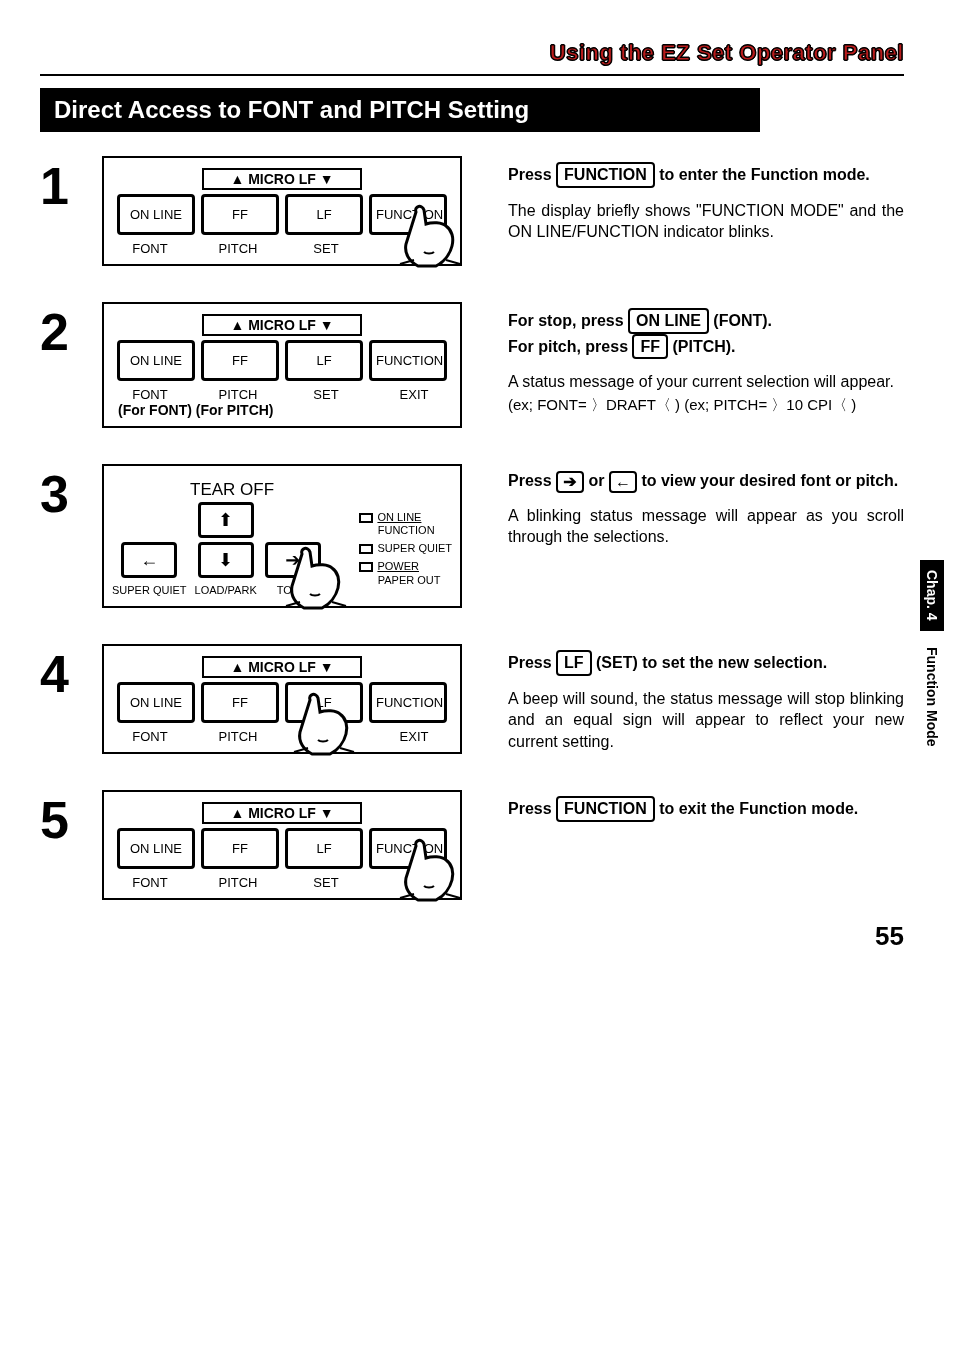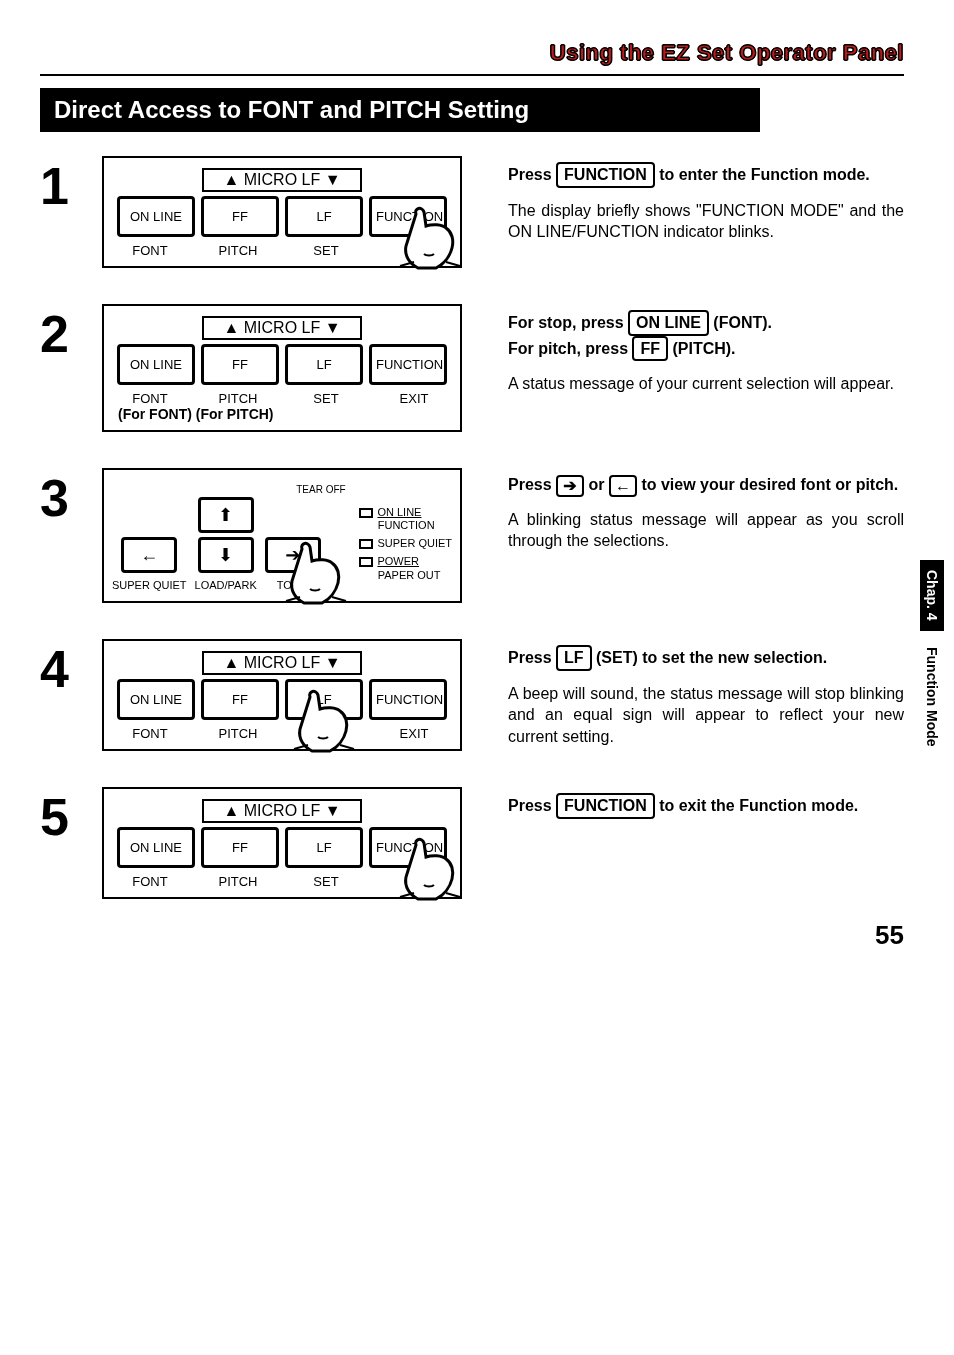--- a/index.html
+++ b/index.html
@@ -49,22 +49,22 @@
   .panel {
     border: 2px solid #000;
     width: 360px;
     padding: 10px 8px 8px 8px;
     position: relative;
     flex-shrink: 0;
   }
   .micro-bar {
     border: 2px solid #000;
     padding: 1px 6px;
-    font-size: 16px;
-    font-weight: normal;
+    font-size: 14px;
+    font-weight: bold;
     text-align: center;
     width: 160px;
     margin: 0 auto 4px auto;
   }
   .btn-row { display: flex; gap: 6px; justify-content: center; }
   .btn {
     border: 3px solid #000;
     border-radius: 4px;
     padding: 10px 4px;
     font-size: 13px;
@@ -137,21 +137,21 @@
   .p3-row { display: flex; align-items: center; gap: 8px; }
   .smbtn {
     border: 3px solid #000;
     border-radius: 4px;
     width: 56px; height: 36px;
     display: flex; align-items: center; justify-content: center;
     font-size: 18px;
   }
   .p3-leds { margin-left: auto; font-size: 11px; line-height: 1.25; }
   .led { display:inline-block; width:14px; height:10px; border:2px solid #000; margin-right:4px; vertical-align:middle; }
-  .tearoff { font-size: 10px; text-align: center; margin-left: 78px; margin-bottom: 2px; }
+  .tearoff { font-size: 17px; margin-left: 78px; margin-bottom: 2px; }
   .p3-col { display:flex; flex-direction:column; gap:4px; }
   .footlbl { font-size:11px; text-align:center; margin-top:2px; }
   
   .hand { position:absolute; pointer-events:none; }
 </style>
 </head>
 <body>
 
 <svg width="0" height="0" style="position:absolute">
   <defs>
@@ -214,20 +214,21 @@
       <div class="lbl">EXIT</div>
     </div>
     <div class="sub-caption">(For FONT)  (For PITCH)</div>
   </div>
   <div class="desc">
     <div class="lead">
       <span>For stop, press </span><span class="kbtn">ON LINE</span><span> (FONT).</span><br>
       <span>For pitch, press </span><span class="kbtn">FF</span><span> (PITCH).</span>
     </div>
     <div>A status message of your current selection will appear.</div>
+    <div style="font-size:15px;margin-top:2px">(ex; FONT= 〉DRAFT〈 ) (ex; PITCH= 〉10 CPI〈 )</div>
   </div>
 </div>
 
 <div class="step">
   <div class="step-num">3</div>
   <div class="panel panel3">
     <div class="tearoff">TEAR OFF</div>
     <div class="p3-row">
       <div class="p3-col" style="align-items:center">
         <div style="height:36px"></div>

